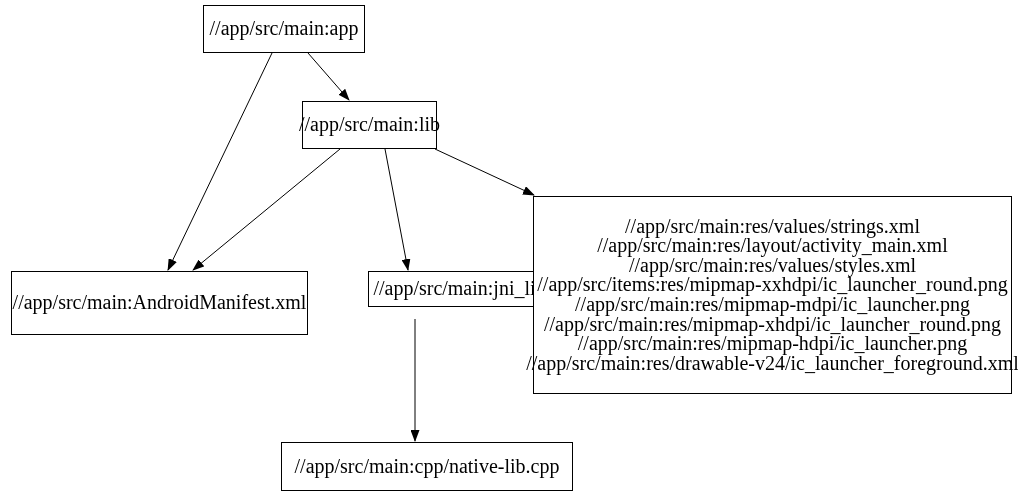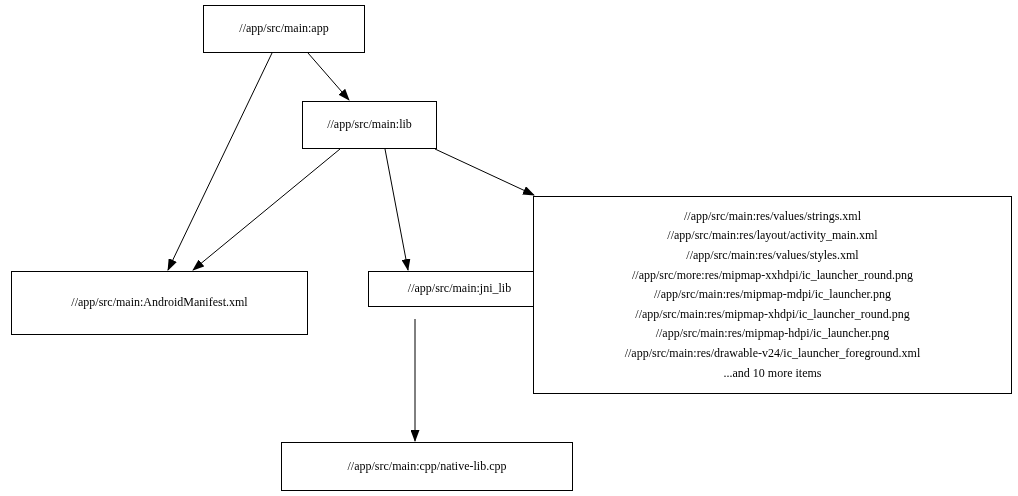--- a/index.html
+++ b/index.html
@@ -30,21 +30,21 @@
     position: absolute;
     box-sizing: border-box;
     border: 1px solid #000000;
     background: #ffffff;
     color: #000000;
     display: flex;
     flex-direction: column;
     align-items: center;
     justify-content: center;
     text-align: right;
-    font-size: 12px;
+    font-size: 20px;
     line-height: 19.6px;
     white-space: nowrap;
   }
 </style>
 </head>
 <body>
 
 <div class="canvas">
   <svg class="edges-layer" width="1018" height="496" viewBox="0 0 1018 496" xmlns="http://www.w3.org/2000/svg">
     <defs>
@@ -71,24 +71,23 @@
       <div class="node" style="left: 11px; top: 271px; width: 297px; height: 64px;">
         <div>//app/src/main:AndroidManifest.xml</div>
       </div>
       <div class="node" style="left: 324px; top: 271px; width: 183px; height: 36px; margin-left: 44px;">
         <div>//app/src/main:jni_lib</div>
       </div>
       <div class="node" style="left: 533px; top: 196px; width: 479px; height: 198px;">
         <div>//app/src/main:res/values/strings.xml</div>
         <div>//app/src/main:res/layout/activity_main.xml</div>
         <div>//app/src/main:res/values/styles.xml</div>
-        <div>//app/src/more:res/mipmap-xxhdpi/ic_launcher_round.png</div>
+        <div>//app/src/items:res/mipmap-xxhdpi/ic_launcher_round.png</div>
         <div>//app/src/main:res/mipmap-mdpi/ic_launcher.png</div>
         <div>//app/src/main:res/mipmap-xhdpi/ic_launcher_round.png</div>
         <div>//app/src/main:res/mipmap-hdpi/ic_launcher.png</div>
         <div>//app/src/main:res/drawable-v24/ic_launcher_foreground.xml</div>
-        <div>...and 10 more items</div>
       </div>
       <div class="node" style="left: 281px; top: 442px; width: 292px; height: 49px;">
         <div>//app/src/main:cpp/native-lib.cpp</div>
       </div>
     </div>
 </div>
 
 </body></html>

